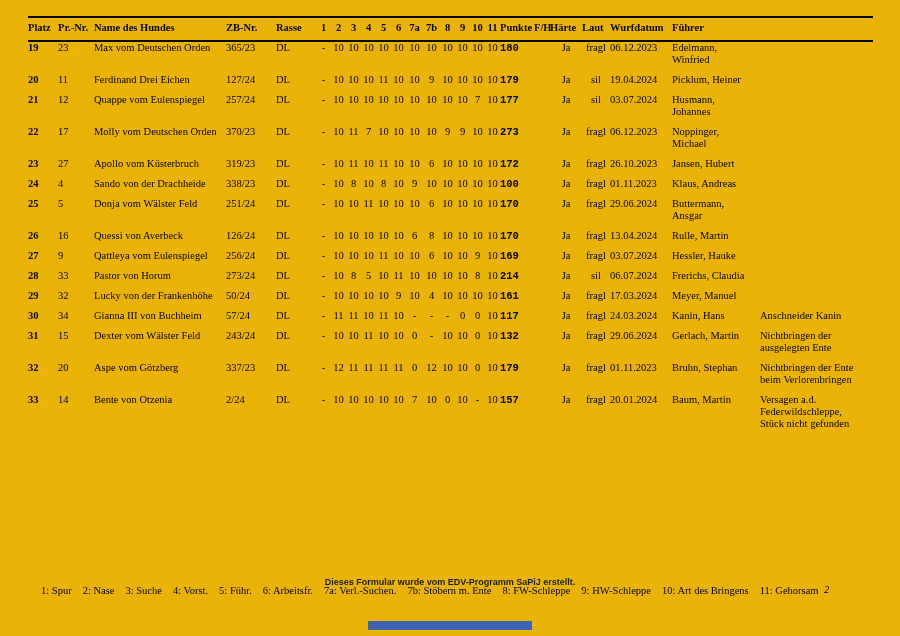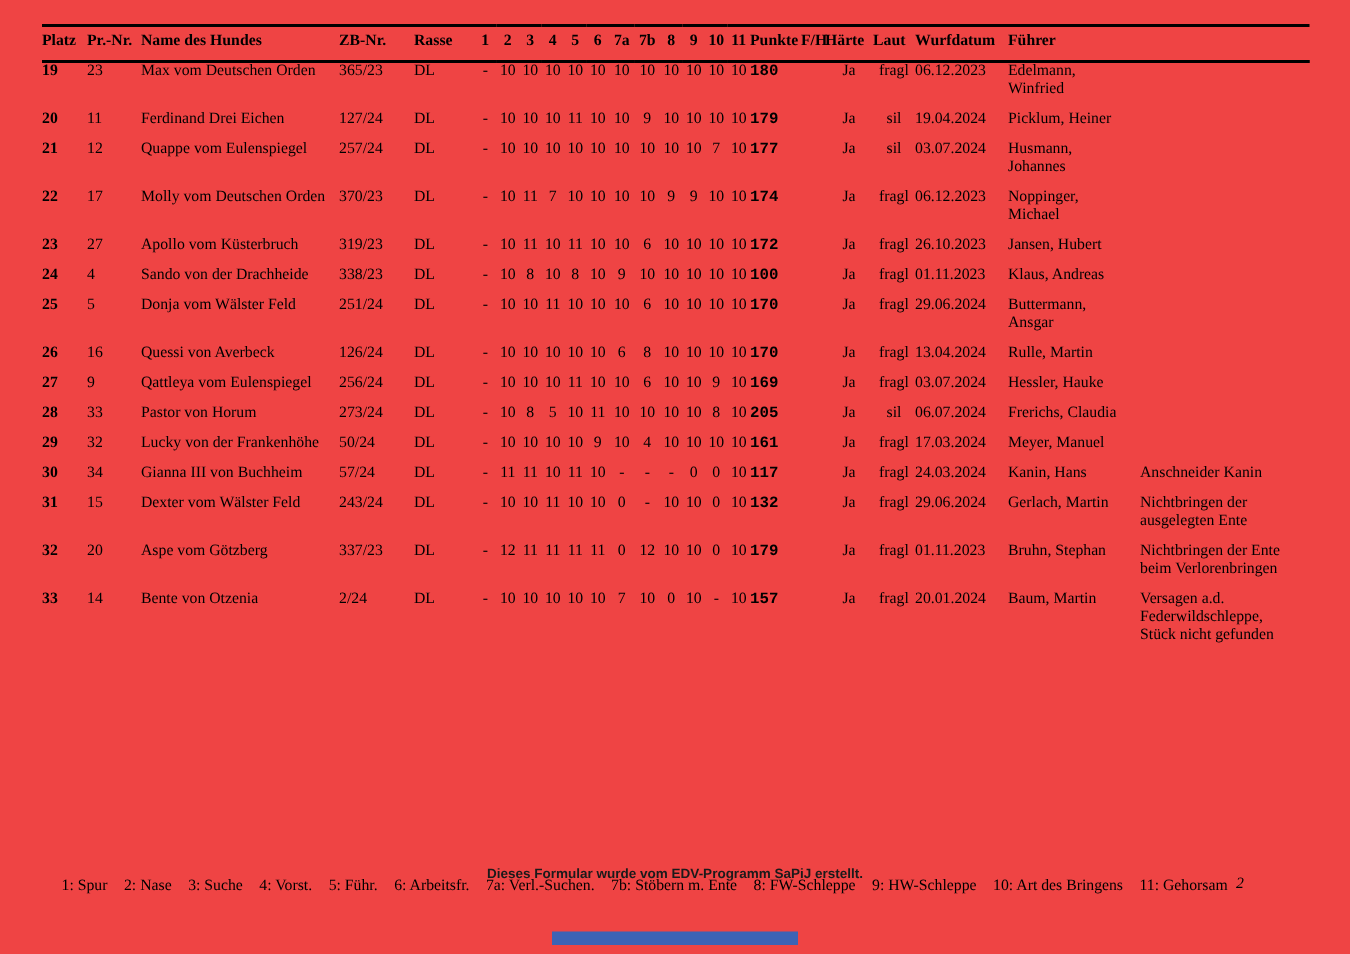--- a/index.html
+++ b/index.html
@@ -1,17 +1,17 @@
 <!DOCTYPE html>
 <html><head>
 <meta charset="utf-8">
 <style>
   html,body { margin:0; padding:0; background:#fff; }
   .page {
-    position:relative; width:900px; height:636px; background:#ef4444;
+    position:relative; width:900px; height:636px; background:#eab308;
     font-family:"Liberation Serif", serif; color:#000; overflow:hidden;
   }
   table.results {
     position:absolute; left:28px; top:16px; width:845px;
     border-collapse:collapse; table-layout:fixed;
     border-top:2px solid #000;
   }
   table.results th {
     font-size:10.5px; font-weight:bold; text-align:left; vertical-align:bottom;
     padding:4px 0 6px 0; border-bottom:2px solid #000; line-height:12px;
@@ -202,21 +202,21 @@
           <td class="score">11</td>
           <td class="score">7</td>
           <td class="score">10</td>
           <td class="score">10</td>
           <td class="score">10</td>
           <td class="score">10</td>
           <td class="score">9</td>
           <td class="score">9</td>
           <td class="score">10</td>
           <td class="score">10</td>
-          <td class="c-punkte">174</td>
+          <td class="c-punkte">273</td>
           <td></td>
           <td class="c-haerte">Ja</td>
           <td class="c-laut">fragl</td>
           <td>06.12.2023</td>
           <td class="c-fuehrer">Noppinger,
 Michael</td>
           <td class="c-bem"></td>
         </tr>
         <tr>
           <td class="c-platz">23</td>
@@ -360,21 +360,21 @@
           <td class="score">8</td>
           <td class="score">5</td>
           <td class="score">10</td>
           <td class="score">11</td>
           <td class="score">10</td>
           <td class="score">10</td>
           <td class="score">10</td>
           <td class="score">10</td>
           <td class="score">8</td>
           <td class="score">10</td>
-          <td class="c-punkte">205</td>
+          <td class="c-punkte">214</td>
           <td></td>
           <td class="c-haerte">Ja</td>
           <td class="c-laut">sil</td>
           <td>06.07.2024</td>
           <td class="c-fuehrer">Frerichs,  Claudia</td>
           <td class="c-bem"></td>
         </tr>
         <tr>
           <td class="c-platz">29</td>
           <td class="c-prnr">32</td>

